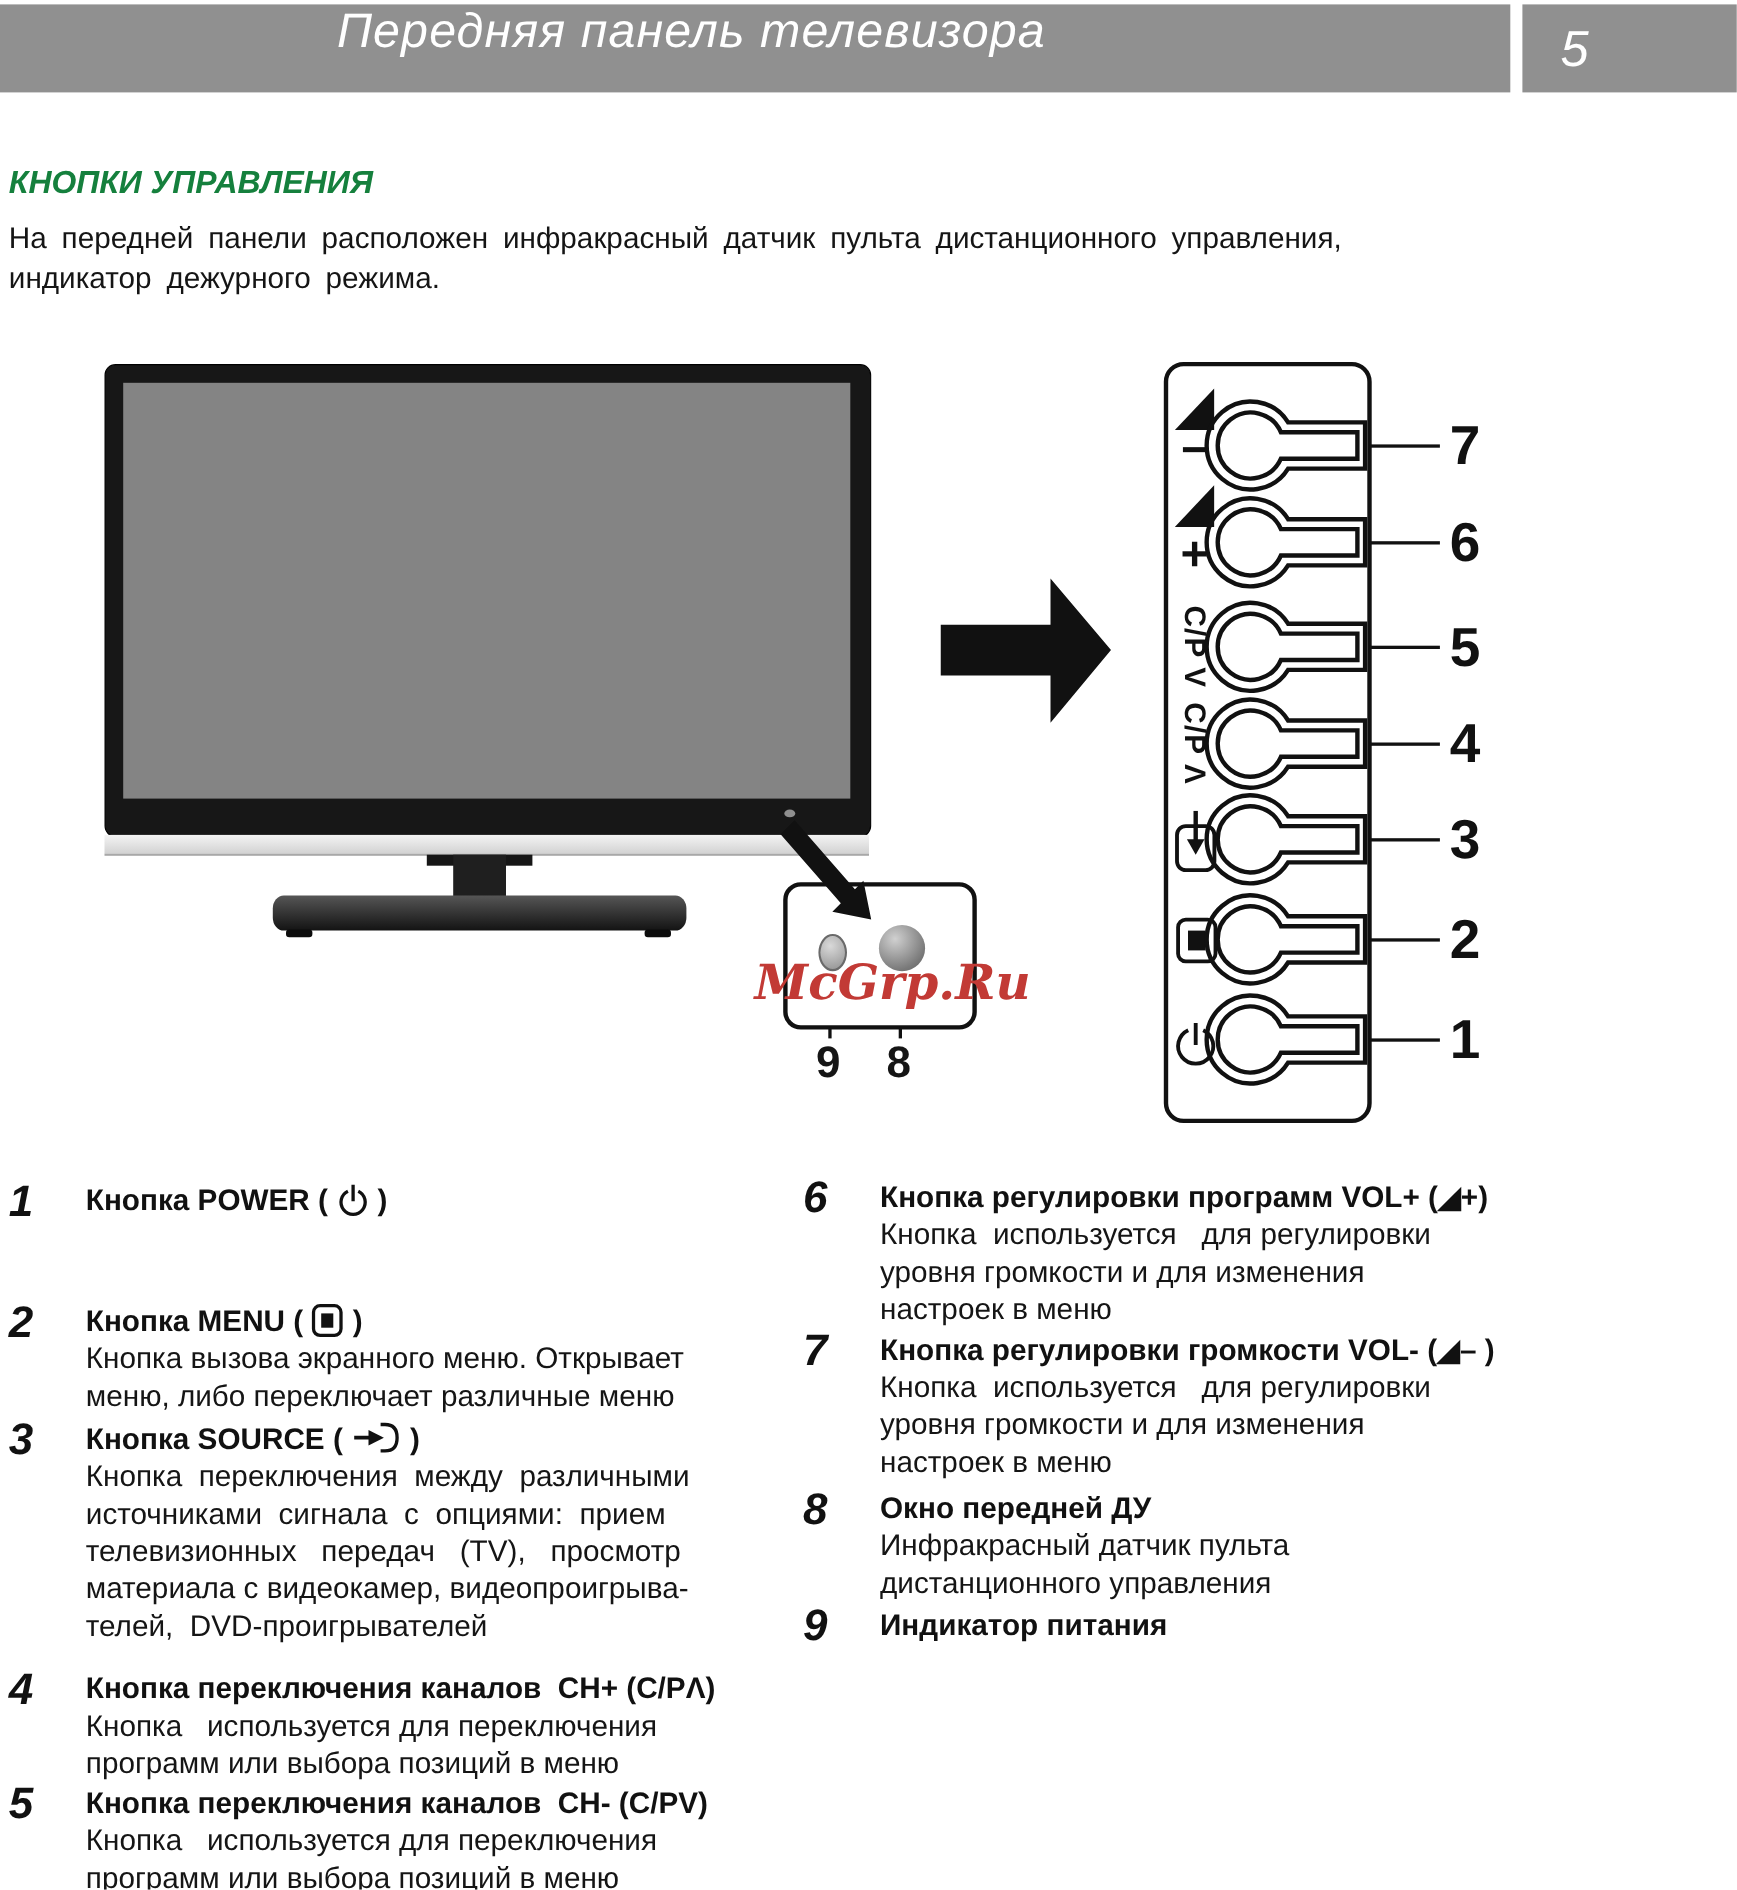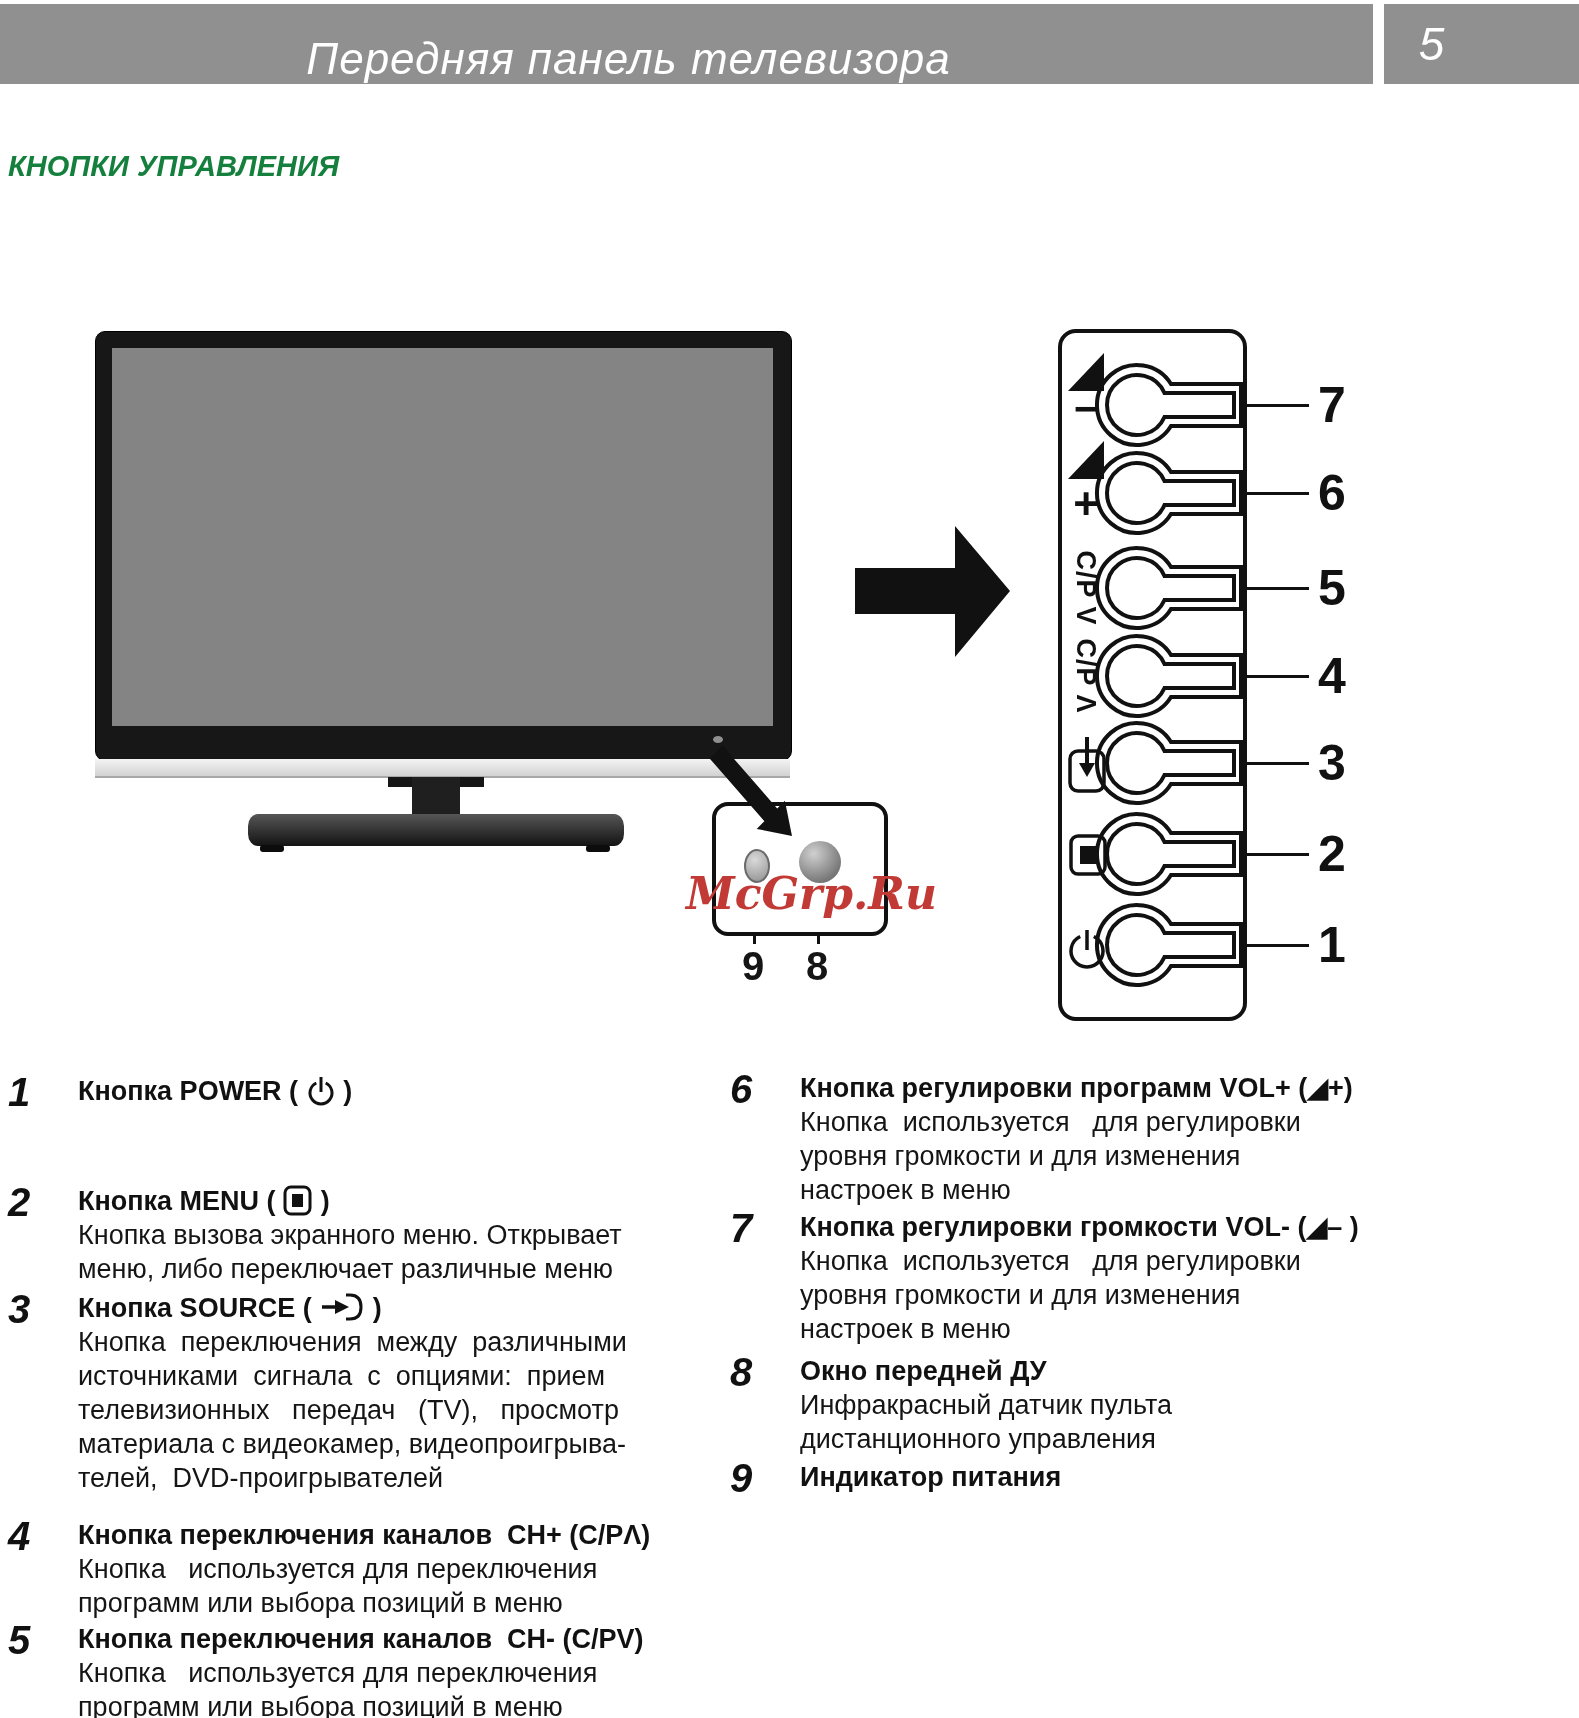--- a/index.html
+++ b/index.html
@@ -1,20 +1,20 @@
 <!DOCTYPE html>
 <html><head>
 <meta charset="utf-8">
 <style>
   html,body{margin:0;padding:0;background:#ffffff;}
   .page{position:relative;width:1579px;height:1718px;background:#fff;overflow:hidden;
         font-family:"Liberation Sans",sans-serif;color:#151515;}
   
   .hdr-bar{position:absolute;left:0;top:4px;width:1373px;height:80px;background:#909090;
-           display:flex;align-items:flex-end;justify-content:center;padding-right:116px;box-sizing:border-box;}
+           display:flex;align-items:flex-start;justify-content:center;padding-right:116px;box-sizing:border-box;}
   .hdr-title{color:#ffffff;font-style:italic;font-size:44px;letter-spacing:1px;}
   .hdr-page{position:absolute;left:1384px;top:4px;width:195px;height:80px;background:#909090;
             display:flex;align-items:center;justify-content:center;padding-right:100px;box-sizing:border-box;}
   .hdr-page span{color:#fff;font-style:italic;font-size:46px;}
   .sec-head{position:absolute;left:8px;top:150px;font-weight:bold;font-style:italic;font-size:29px;color:#15803d;}
   .intro{position:absolute;left:8px;top:198px;width:1366px;font-size:27px;line-height:37px;
          white-space:pre-wrap;word-spacing:6px;}
   
   .tv-bezel{position:absolute;left:95px;top:331px;width:695px;height:428px;background:#171717;
             border-radius:10px;border:1px solid #000;}
@@ -67,20 +67,22 @@
 <div class="page">
 
   <div class="hdr-bar">
     <span class="hdr-title">Передняя панель телевизора</span>
   </div>
   <div class="hdr-page">
     <span>5</span>
   </div>
 
   <div class="sec-head">КНОПКИ УПРАВЛЕНИЯ</div>
+  <div class="intro">На передней панели расположен инфракрасный датчик пульта дистанционного управления,
+индикатор дежурного режима.</div>
 
   <div>
     <div class="tv-bezel"></div>
     <div class="tv-screen"></div>
     <div class="tv-ir-dot"></div>
     <div class="tv-silver"></div>
     <div class="tv-flange"></div>
     <div class="tv-neck"></div>
     <div class="tv-base"></div>
     <div class="tv-foot" style="left:260px;"></div>

